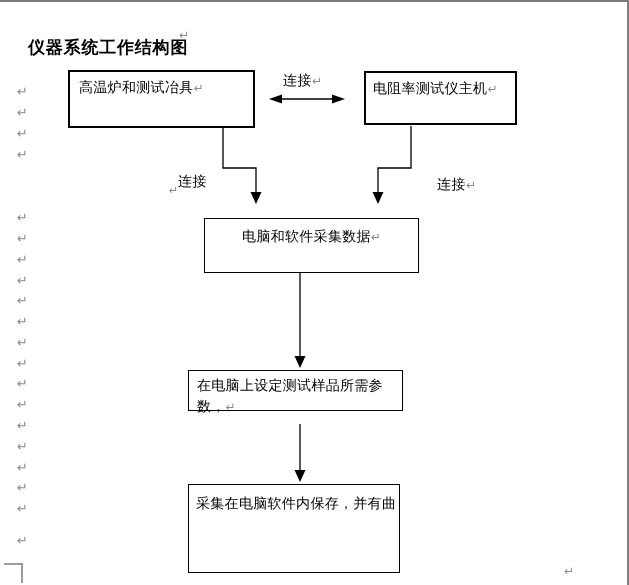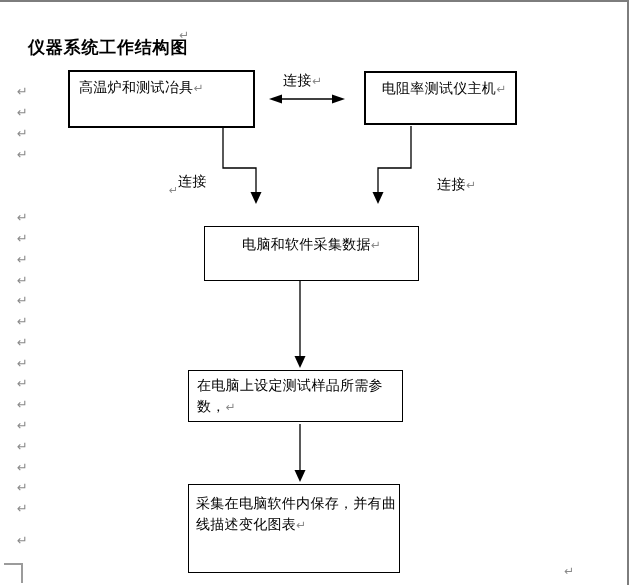--- a/index.html
+++ b/index.html
@@ -51,23 +51,23 @@
     line-height: 21px;
   }
   .flow-box .line { white-space: nowrap; }
   .inline-pmark {
     color: #8a8a8a;
     font-size: 12px;
     font-family: "DejaVu Sans", sans-serif;
     letter-spacing: 0;
   }
   #box-furnace  { left: 68px;  top: 68px;  width: 187px; height: 58px; border-width: 2px; padding: 5px 0 0 9px; }
-  #box-tester   { left: 364px; top: 69px;  width: 153px; height: 54px; border-width: 2px; padding: 5px 0 0 7px; text-align: center; }
-  #box-computer { left: 204px; top: 224px; width: 215px; height: 55px; padding-top: 7px; text-align: center; }
-  #box-params   { left: 188px; top: 368px; width: 215px; height: 52px; padding: 4px 0 0 8px; }
+  #box-tester   { left: 364px; top: 69px;  width: 153px; height: 54px; border-width: 2px; padding: 5px 0 0 7px; }
+  #box-computer { left: 204px; top: 216px; width: 215px; height: 55px; padding-top: 7px; text-align: center; }
+  #box-params   { left: 188px; top: 368px; width: 215px; height: 41px; padding: 4px 0 0 8px; }
   #box-record   { left: 188px; top: 482px; width: 212px; height: 89px; padding: 8px 0 0 7px; }
   .connect-label {
     position: absolute;
     color: #000000;
     font-size: 14px;
     letter-spacing: 0.5px;
     white-space: nowrap;
     margin-top: 17px;
   }
   #label-connect-top   { left: 283px; top: 53px; }
@@ -157,21 +157,20 @@
     <div class="line"><span>电脑和软件采集数据</span><span class="inline-pmark">↵</span></div>
   </div>
 
   <div id="box-params" class="flow-box">
     <div class="line"><span>在电脑上设定测试样品所需参</span></div>
     <div class="line"><span>数，</span><span class="inline-pmark">↵</span></div>
   </div>
 
   <div id="box-record" class="flow-box">
     <div class="line"><span>采集在电脑软件内保存，并有曲</span></div>
-    <div class="line"><span>线描述变化图表</span><span class="inline-pmark">↵</span></div>
   </div>
 
   <div id="label-connect-top" class="connect-label"><span>连接</span><span class="inline-pmark">↵</span></div>
 
   <div id="label-connect-left" class="connect-label"><span>连接</span></div>
 
   <div id="label-connect-right" class="connect-label"><span>连接</span><span class="inline-pmark">↵</span></div>
 
   <span class="pmark stray-pmark">↵</span>
   <span class="pmark bottom-pmark">↵</span>

